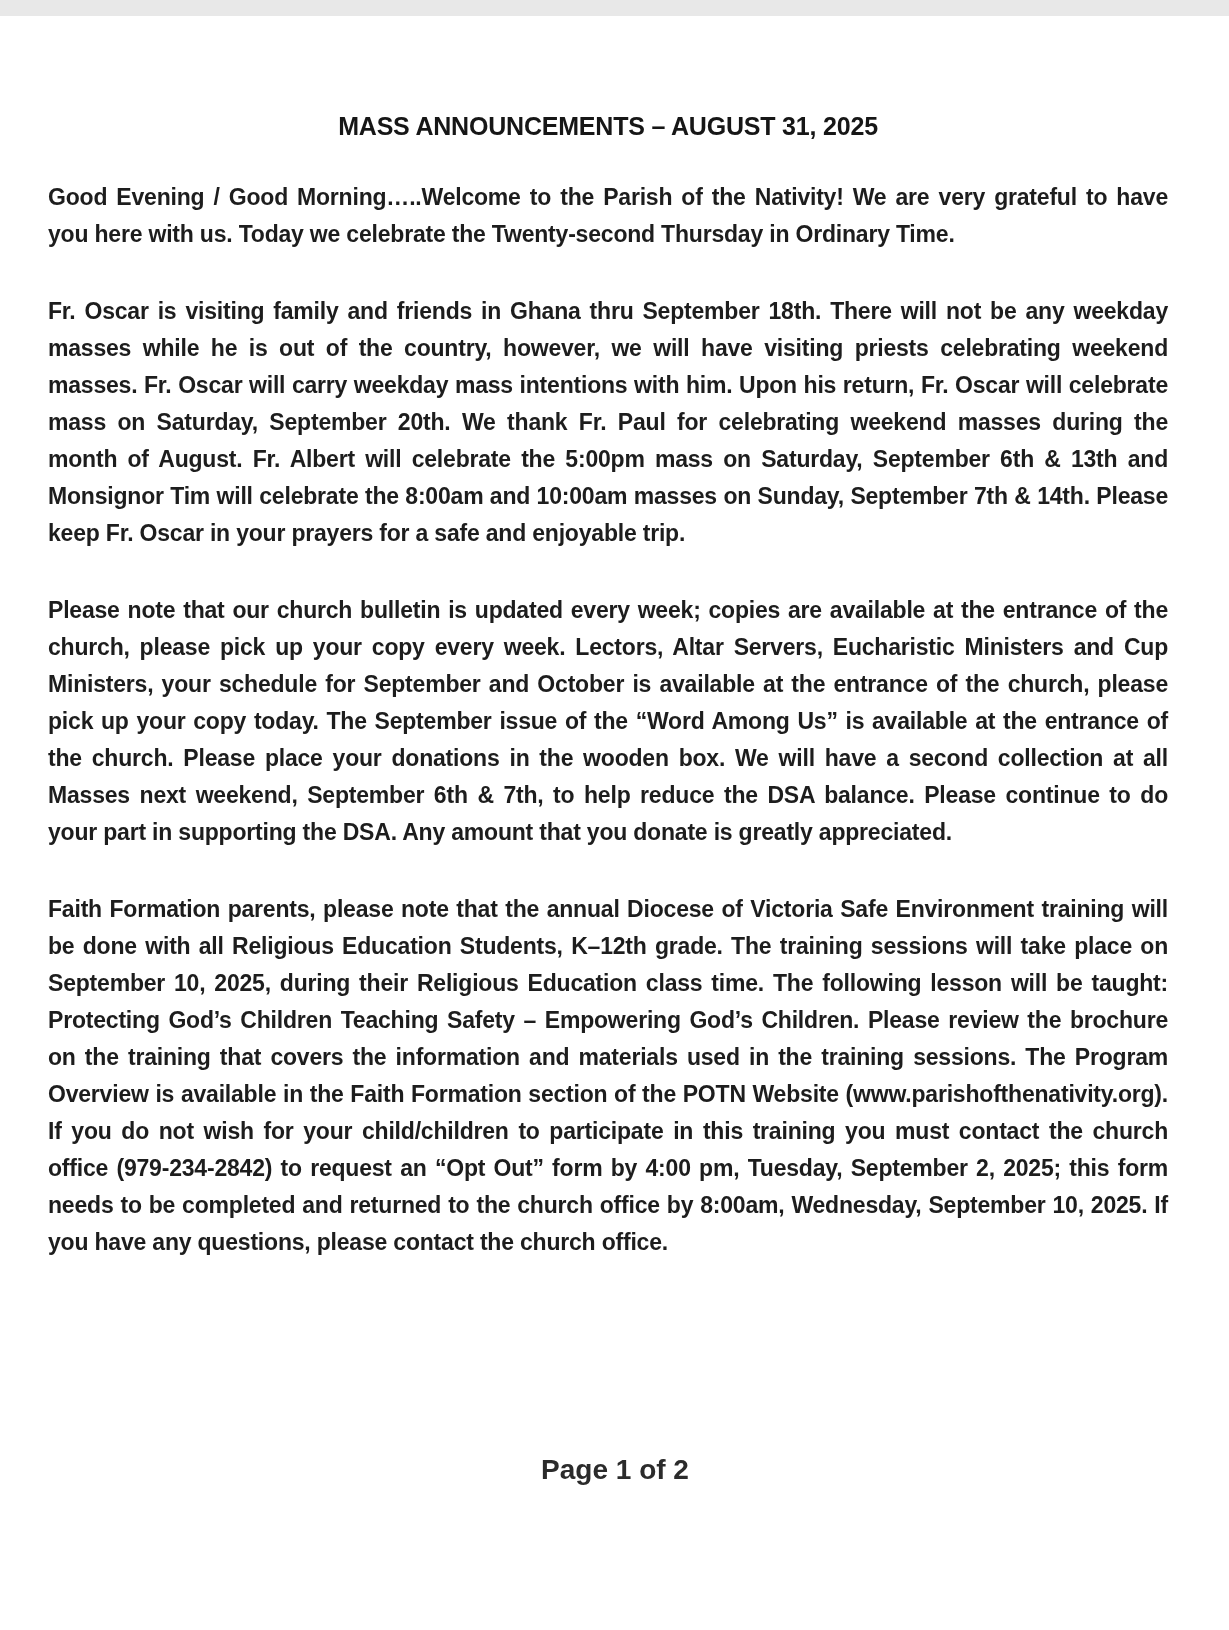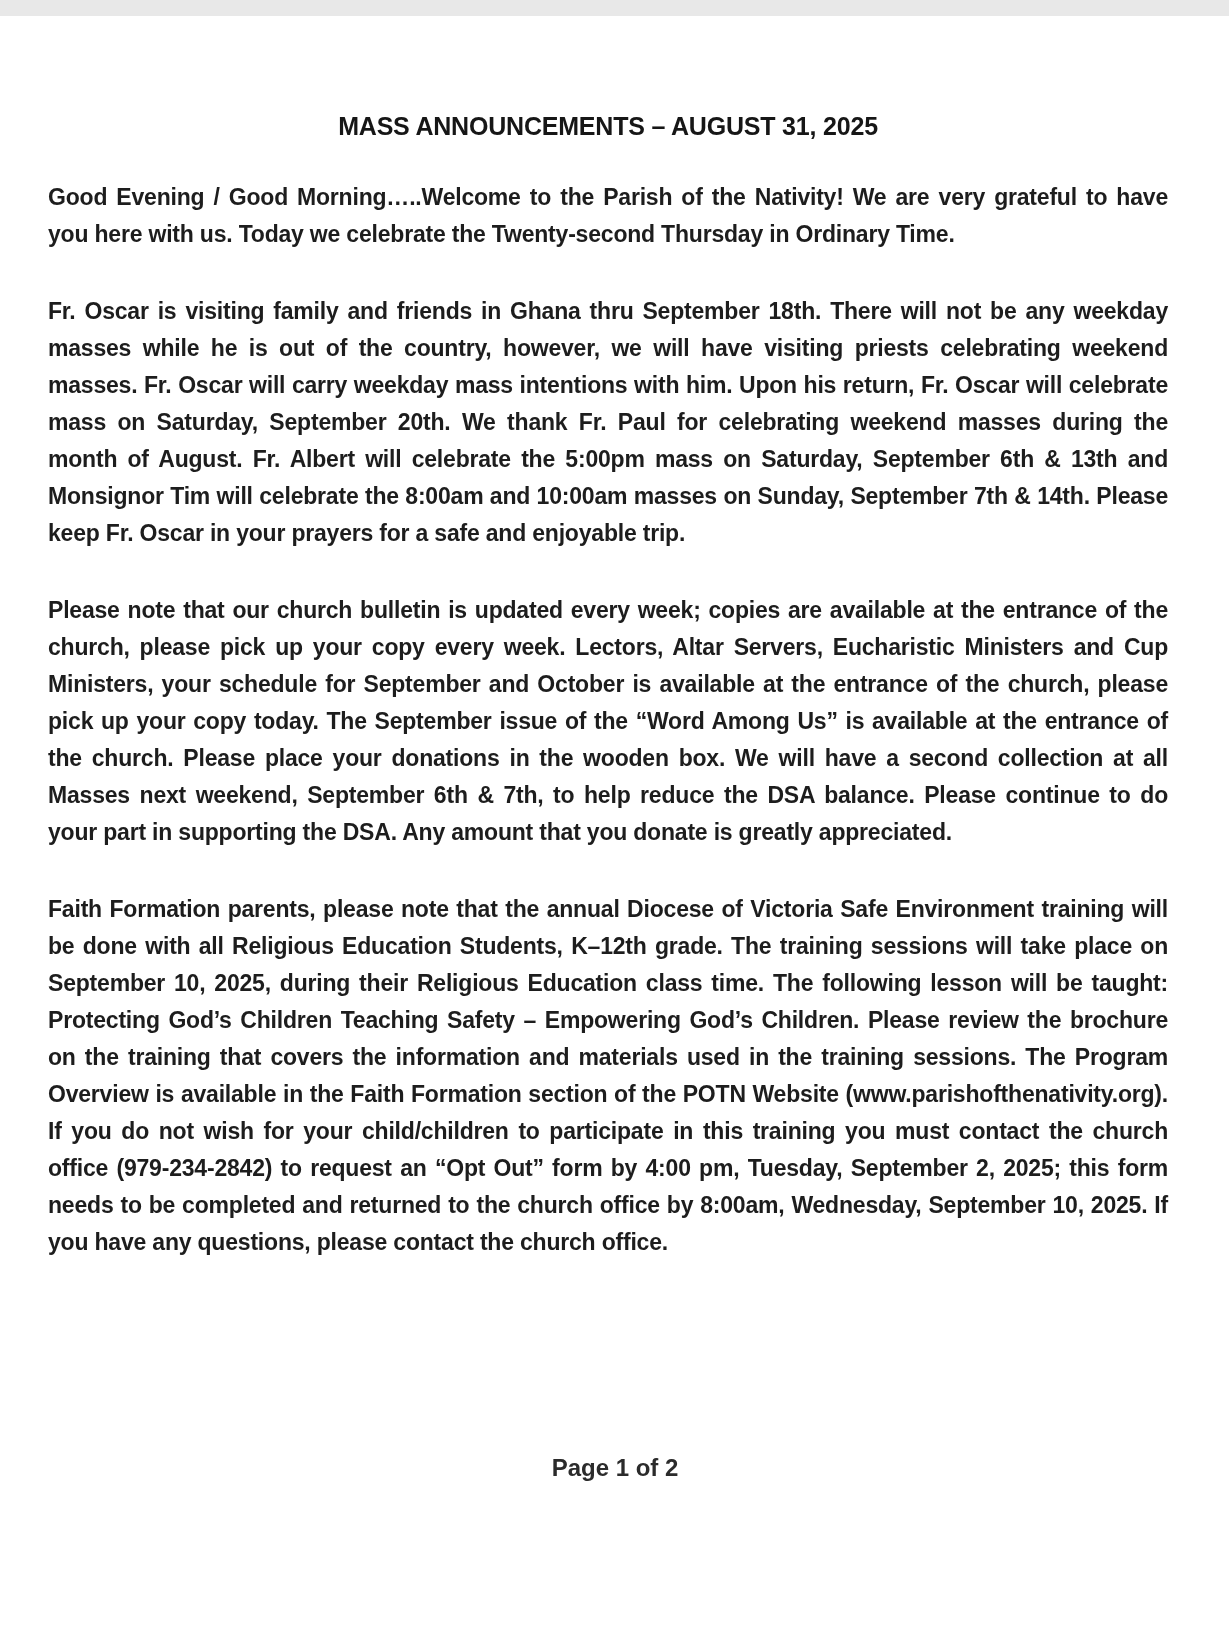--- a/index.html
+++ b/index.html
@@ -35,21 +35,21 @@
     letter-spacing: -0.2px;
     text-align: justify;
     color: #1d1d1d;
   }
   .page-footer {
     position: absolute;
     left: 1px;
     right: 0;
     top: 1438px;
     text-align: center;
-    font-size: 24px;
+    font-size: 28px;
     font-weight: 700;
     color: #2b2b2b;
   }
   .scan-bar {
     position: absolute;
     left: 0;
     right: 0;
     bottom: 0;
     height: 9px;
     background: #151515;

